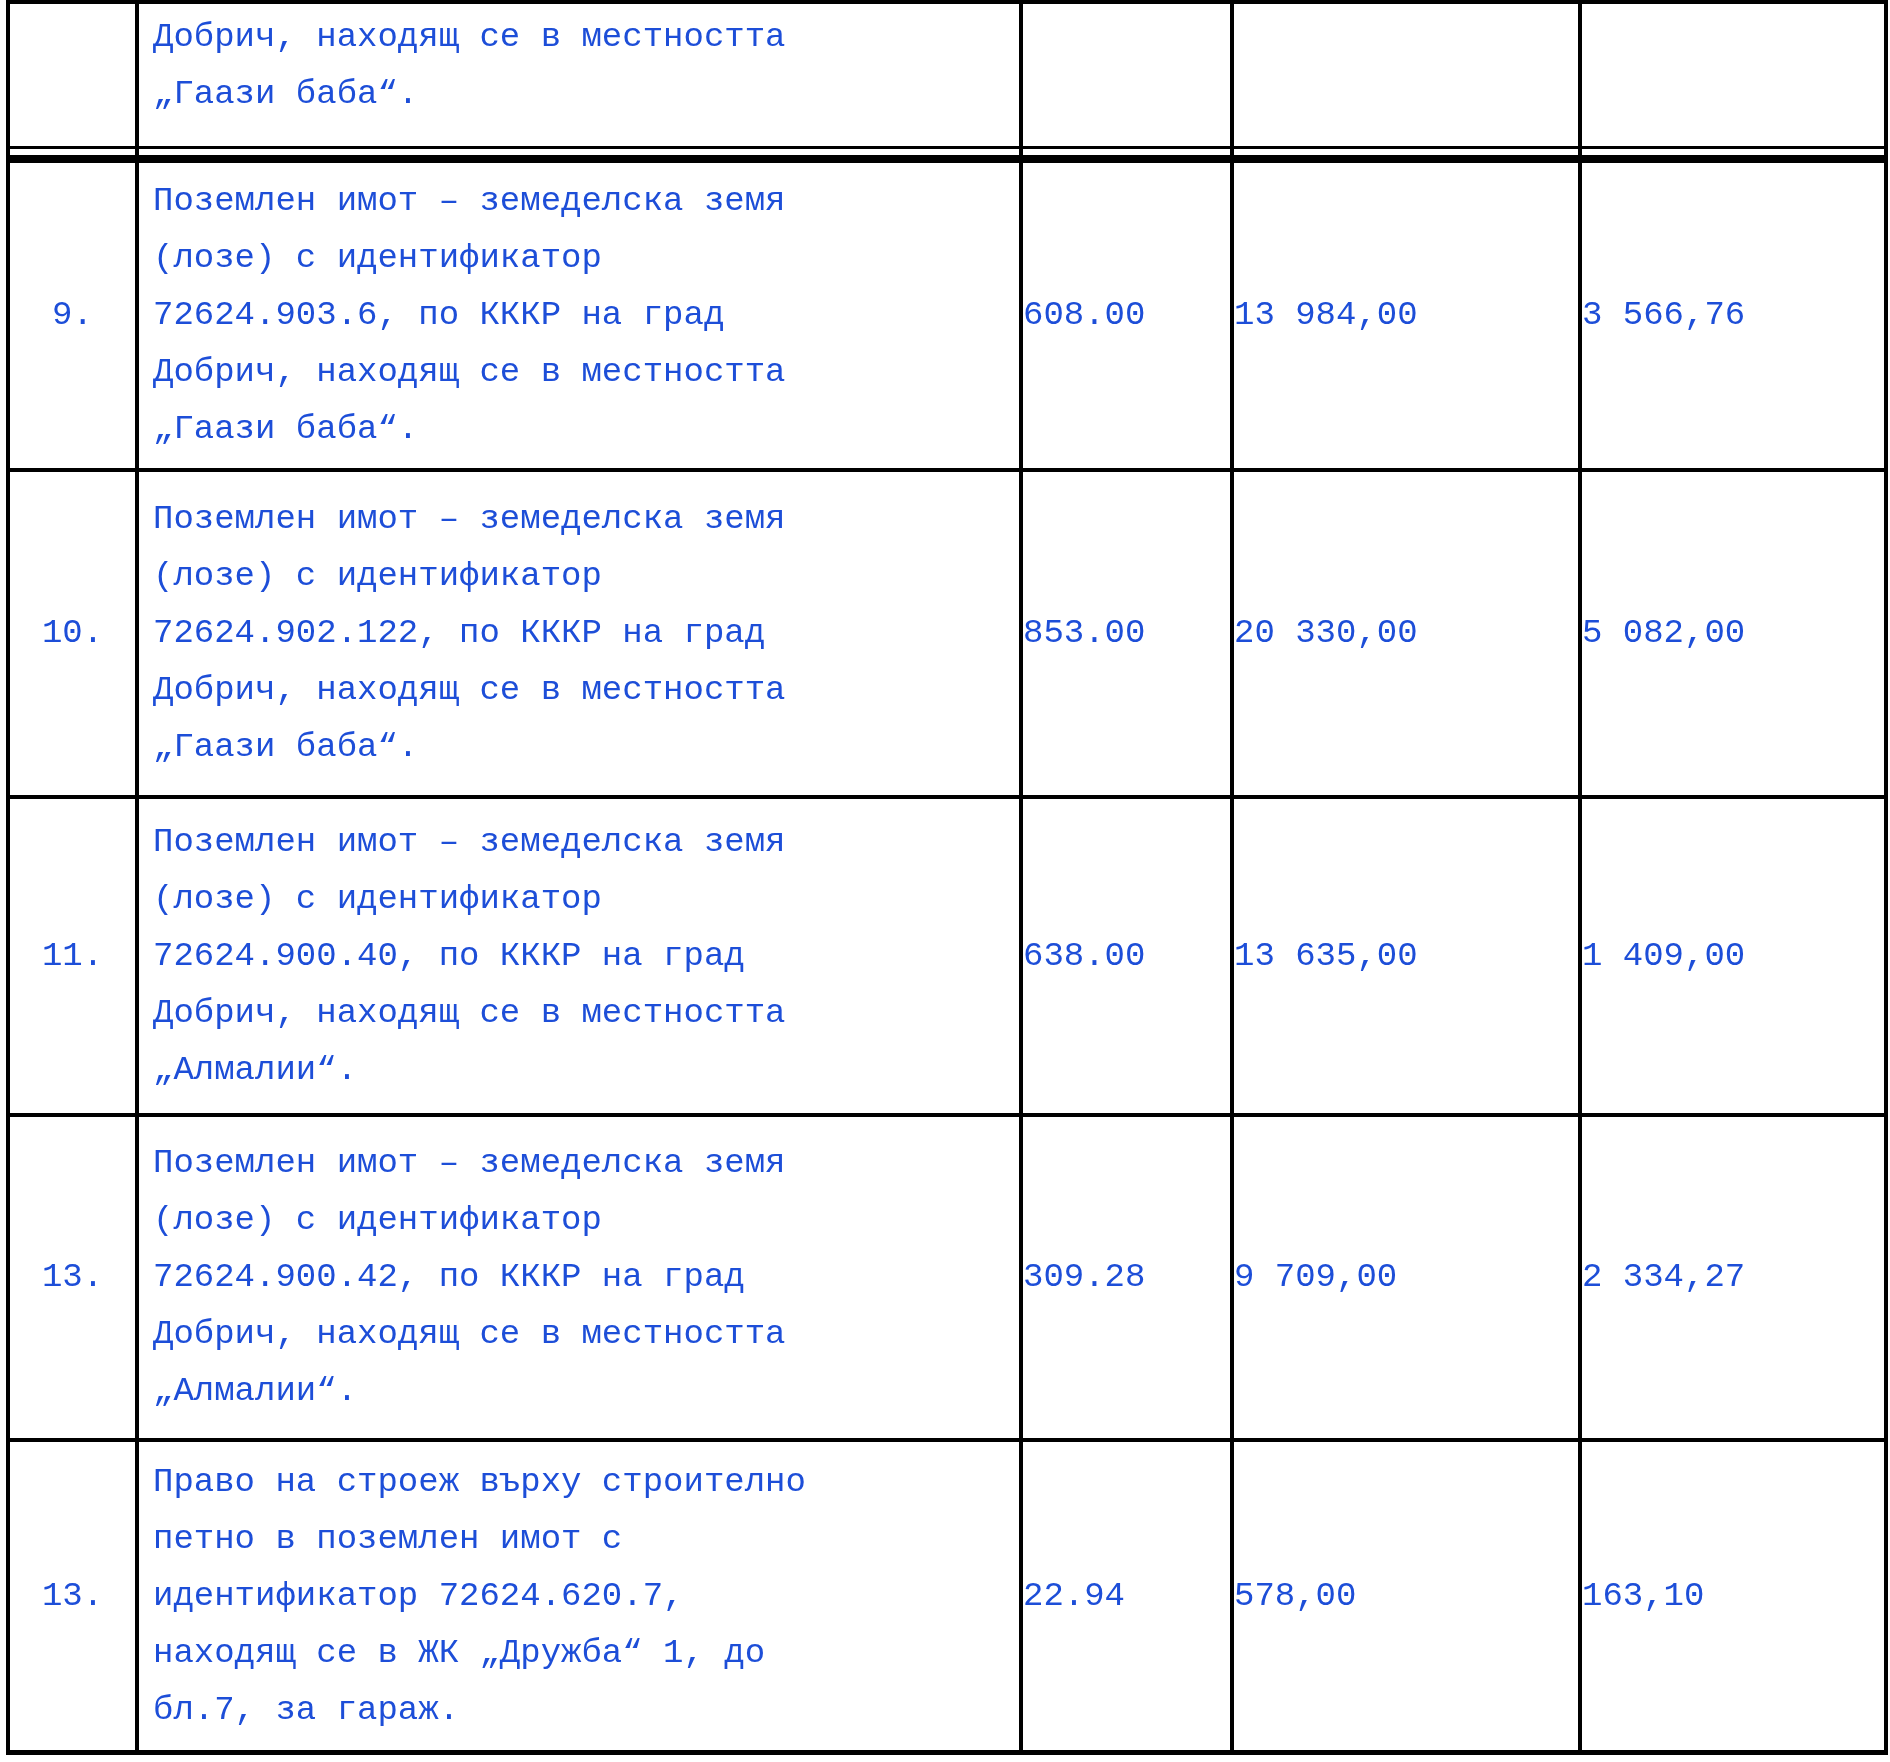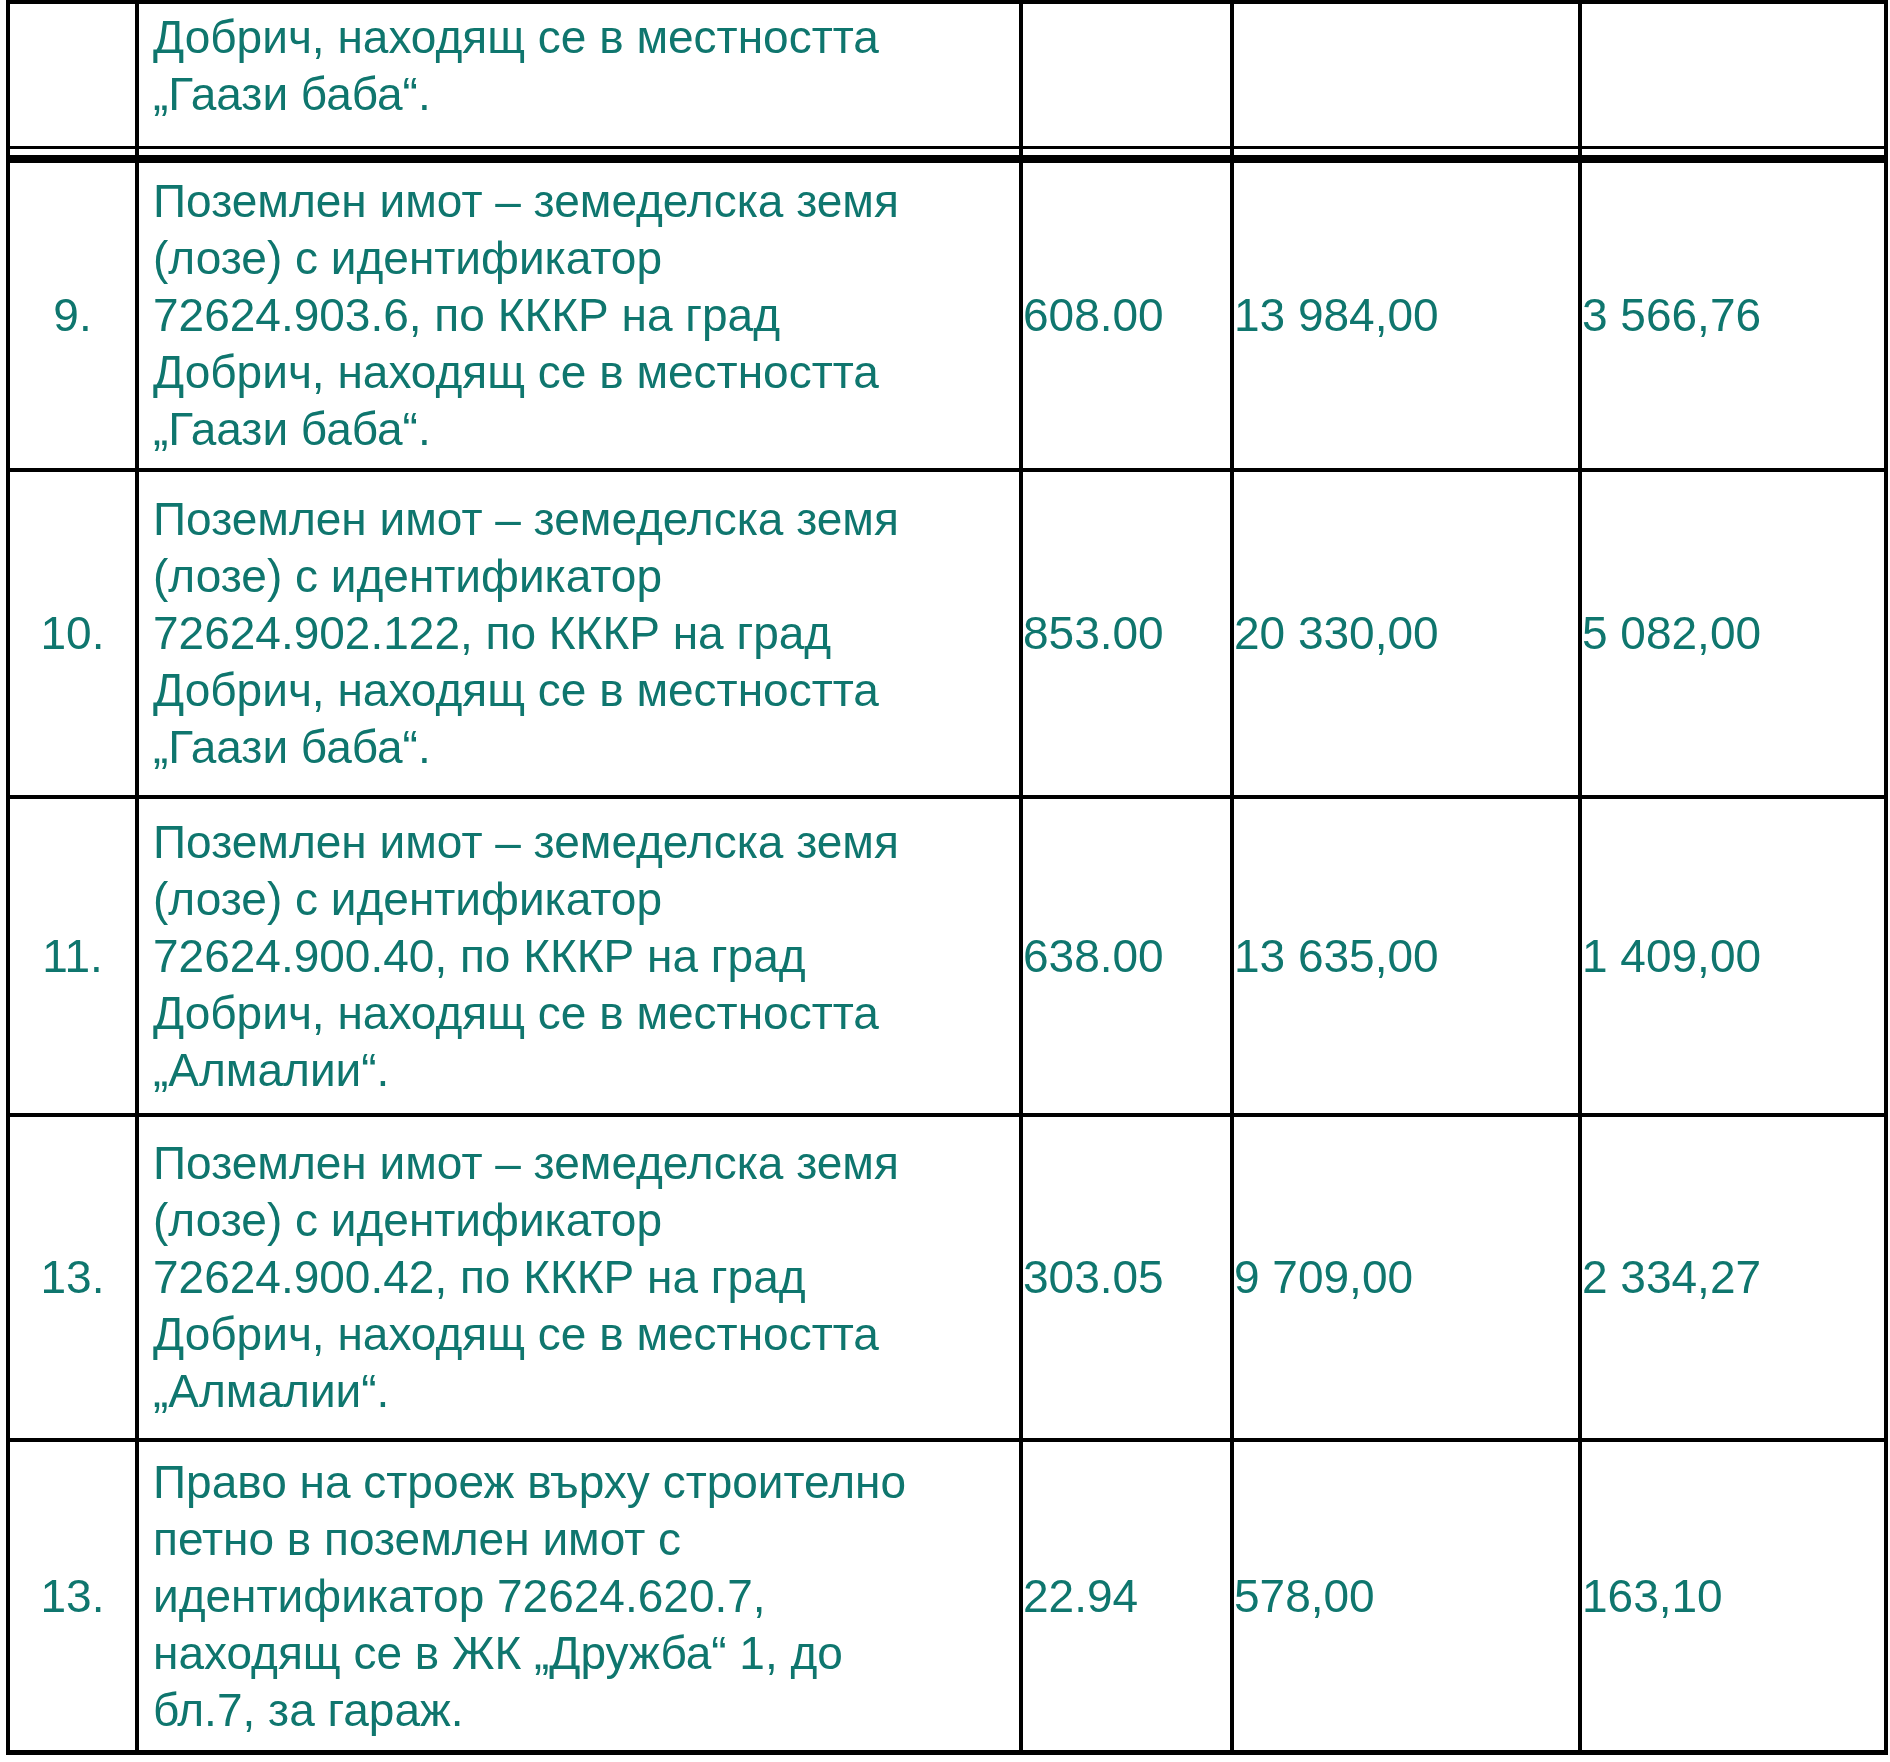--- a/index.html
+++ b/index.html
@@ -15,27 +15,28 @@
   }
   table.doc-table {
     border-collapse: collapse;
     table-layout: fixed;
     width: 1878px;
     margin: 0 0 0 6px;
     background: #ffffff;
   }
   td {
     border: 4px solid #000000;
-    color: #0f766e;
-    font-size: 46px;
+    color: #1d4ed8;
+    font-size: 34px;
     line-height: 57px;
     vertical-align: middle;
     padding: 0;
     overflow: hidden;
     word-wrap: break-word;
+    font-family: Liberation Mono, monospace;
   }
   td.no-cell   { text-align: center; }
   td.desc-cell {
     text-align: left;
     padding-left: 14px;
     padding-right: 10px;
     white-space: pre-line;
   }
   td.num-cell  { text-align: left; }
 
@@ -126,21 +127,21 @@
       <td class="num-cell">1 409,00</td>
     </tr>
 
     <tr class="row-h4">
       <td class="no-cell">13.</td>
       <td class="desc-cell">Поземлен имот – земеделска земя
 (лозе) с идентификатор
 72624.900.42, по КККР на град
 Добрич, находящ се в местността
 „Алмалии“.</td>
-      <td class="num-cell">303.05</td>
+      <td class="num-cell">309.28</td>
       <td class="num-cell">9 709,00</td>
       <td class="num-cell">2 334,27</td>
     </tr>
 
     <tr class="row-h5">
       <td class="no-cell">13.</td>
       <td class="desc-cell">Право на строеж върху строително
 петно в поземлен имот с
 идентификатор 72624.620.7,
 находящ се в ЖК „Дружба“ 1, до

